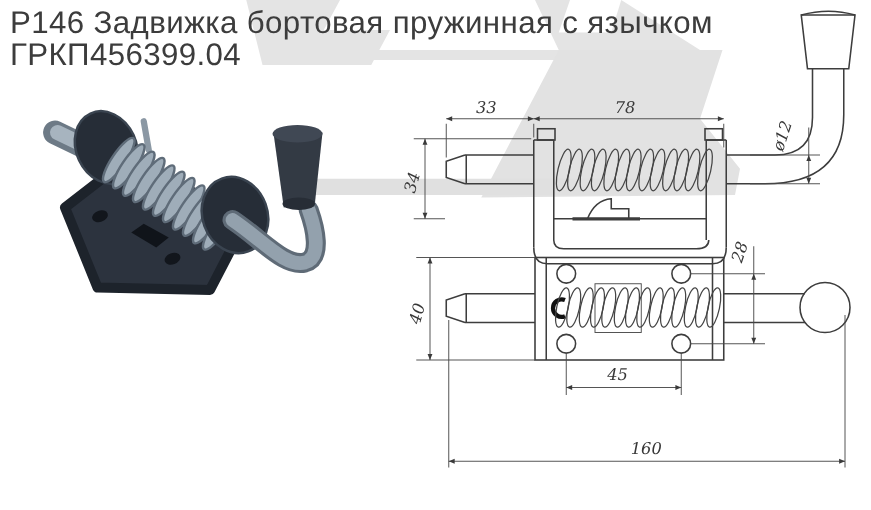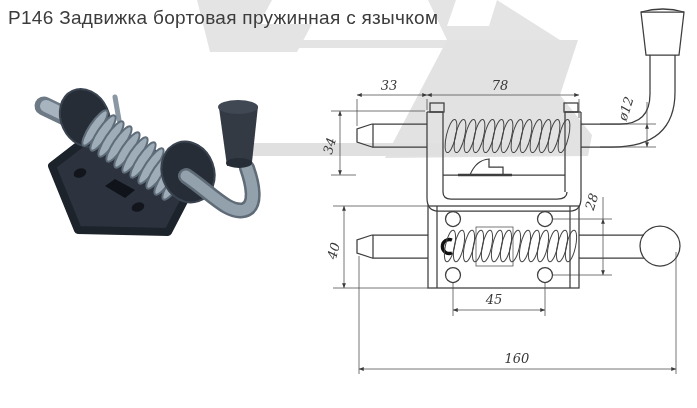--- a/index.html
+++ b/index.html
@@ -1,20 +1,20 @@
 <!DOCTYPE html>
 <html><head>
 <meta charset="utf-8">
 <style>
   html,body{margin:0;padding:0;background:#fff;}
   .canvas{position:relative;width:697px;height:408px;background:#fff;overflow:hidden;
           font-family:"Liberation Sans",sans-serif;}
   .drawing-svg{position:absolute;left:0;top:0;}
   .header{position:absolute;left:8px;top:5px;color:#3c3c3c;}
-  .title-line{font-size:19px;line-height:26px;letter-spacing:.3px;font-weight:400;white-space:nowrap;}
+  .title-line{font-size:25px;line-height:26px;letter-spacing:.3px;font-weight:400;white-space:nowrap;}
   .dim-text{font-family:"DejaVu Serif",serif;font-style:italic;font-size:13px;fill:#383838;}
   .outline{stroke:#3d3d3d;stroke-width:1.25;fill:none;}
   .thin{stroke:#4a4a4a;stroke-width:.75;fill:none;}
   .coil{stroke:#444;stroke-width:1;fill:none;}
 </style>
 </head>
 <body>
 
 <div class="canvas">
 
@@ -204,15 +204,16 @@
       <line class="thin" x1="359" y1="256" x2="359" y2="374"></line>
       <line class="thin" x1="676" y1="252" x2="676" y2="374"></line>
       <line class="thin" x1="359" y1="369" x2="676" y2="369" marker-start="url(#arr)" marker-end="url(#arr)"></line>
       <text class="dim-text" x="517" y="363" text-anchor="middle">160</text>
     </g>
   </g>
 </svg>
 
 <div class="header">
   <div class="title-line">Р146 Задвижка бортовая пружинная с язычком</div>
+  <div class="title-line">ГРКП456399.04</div>
 </div>
 
 </div>
 
 </body></html>

